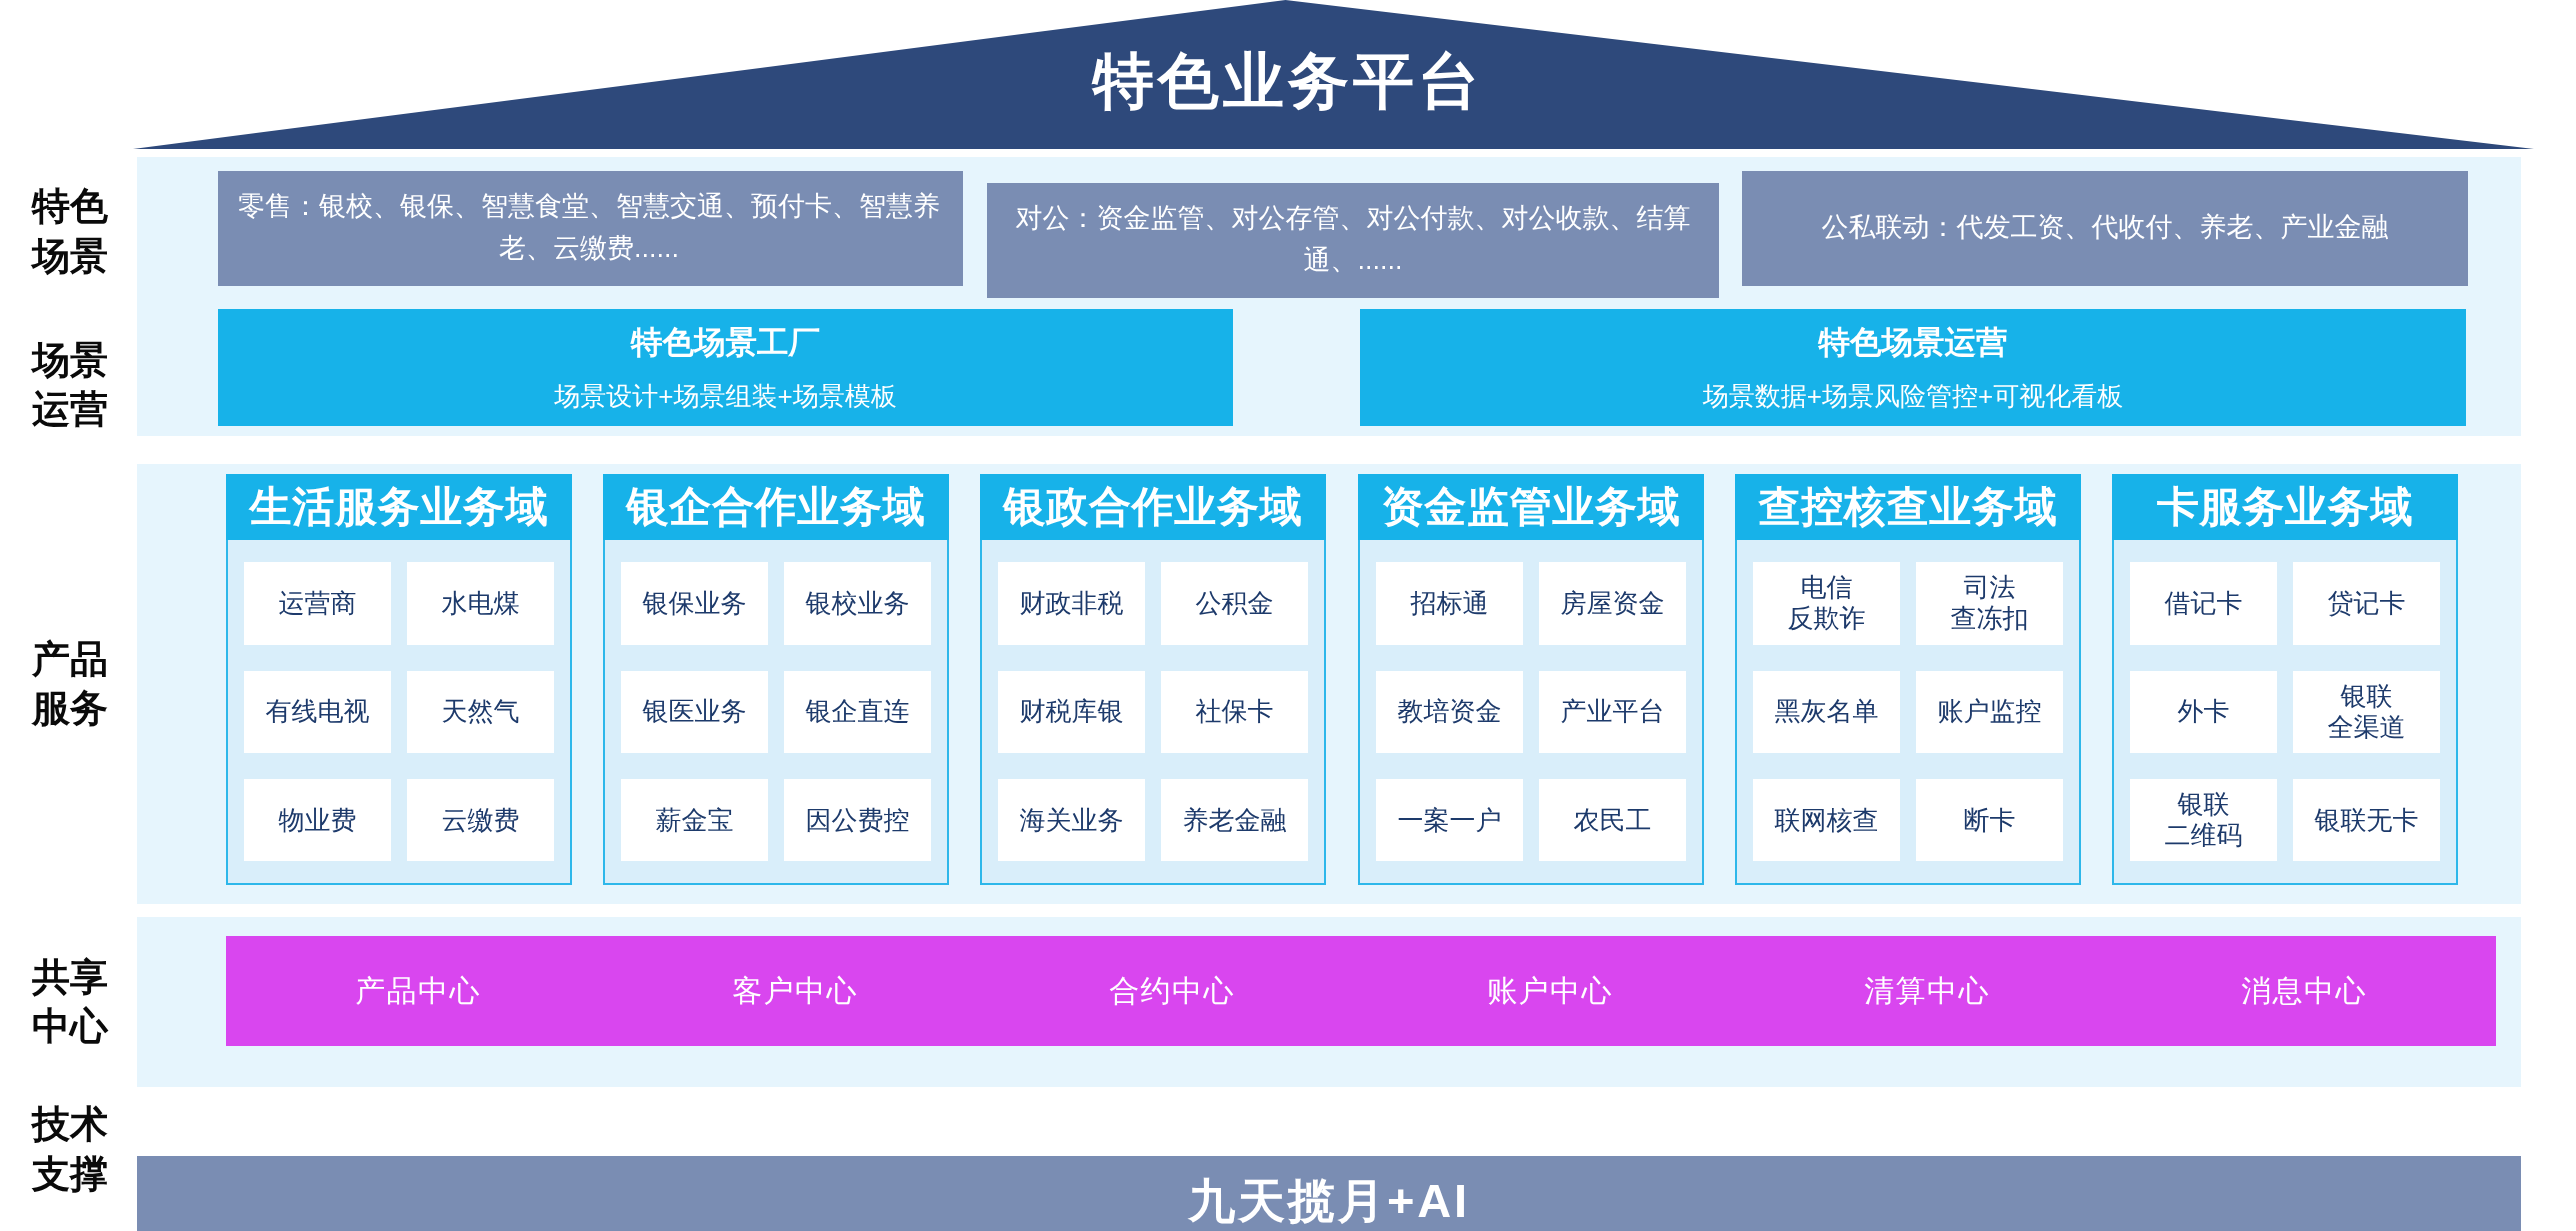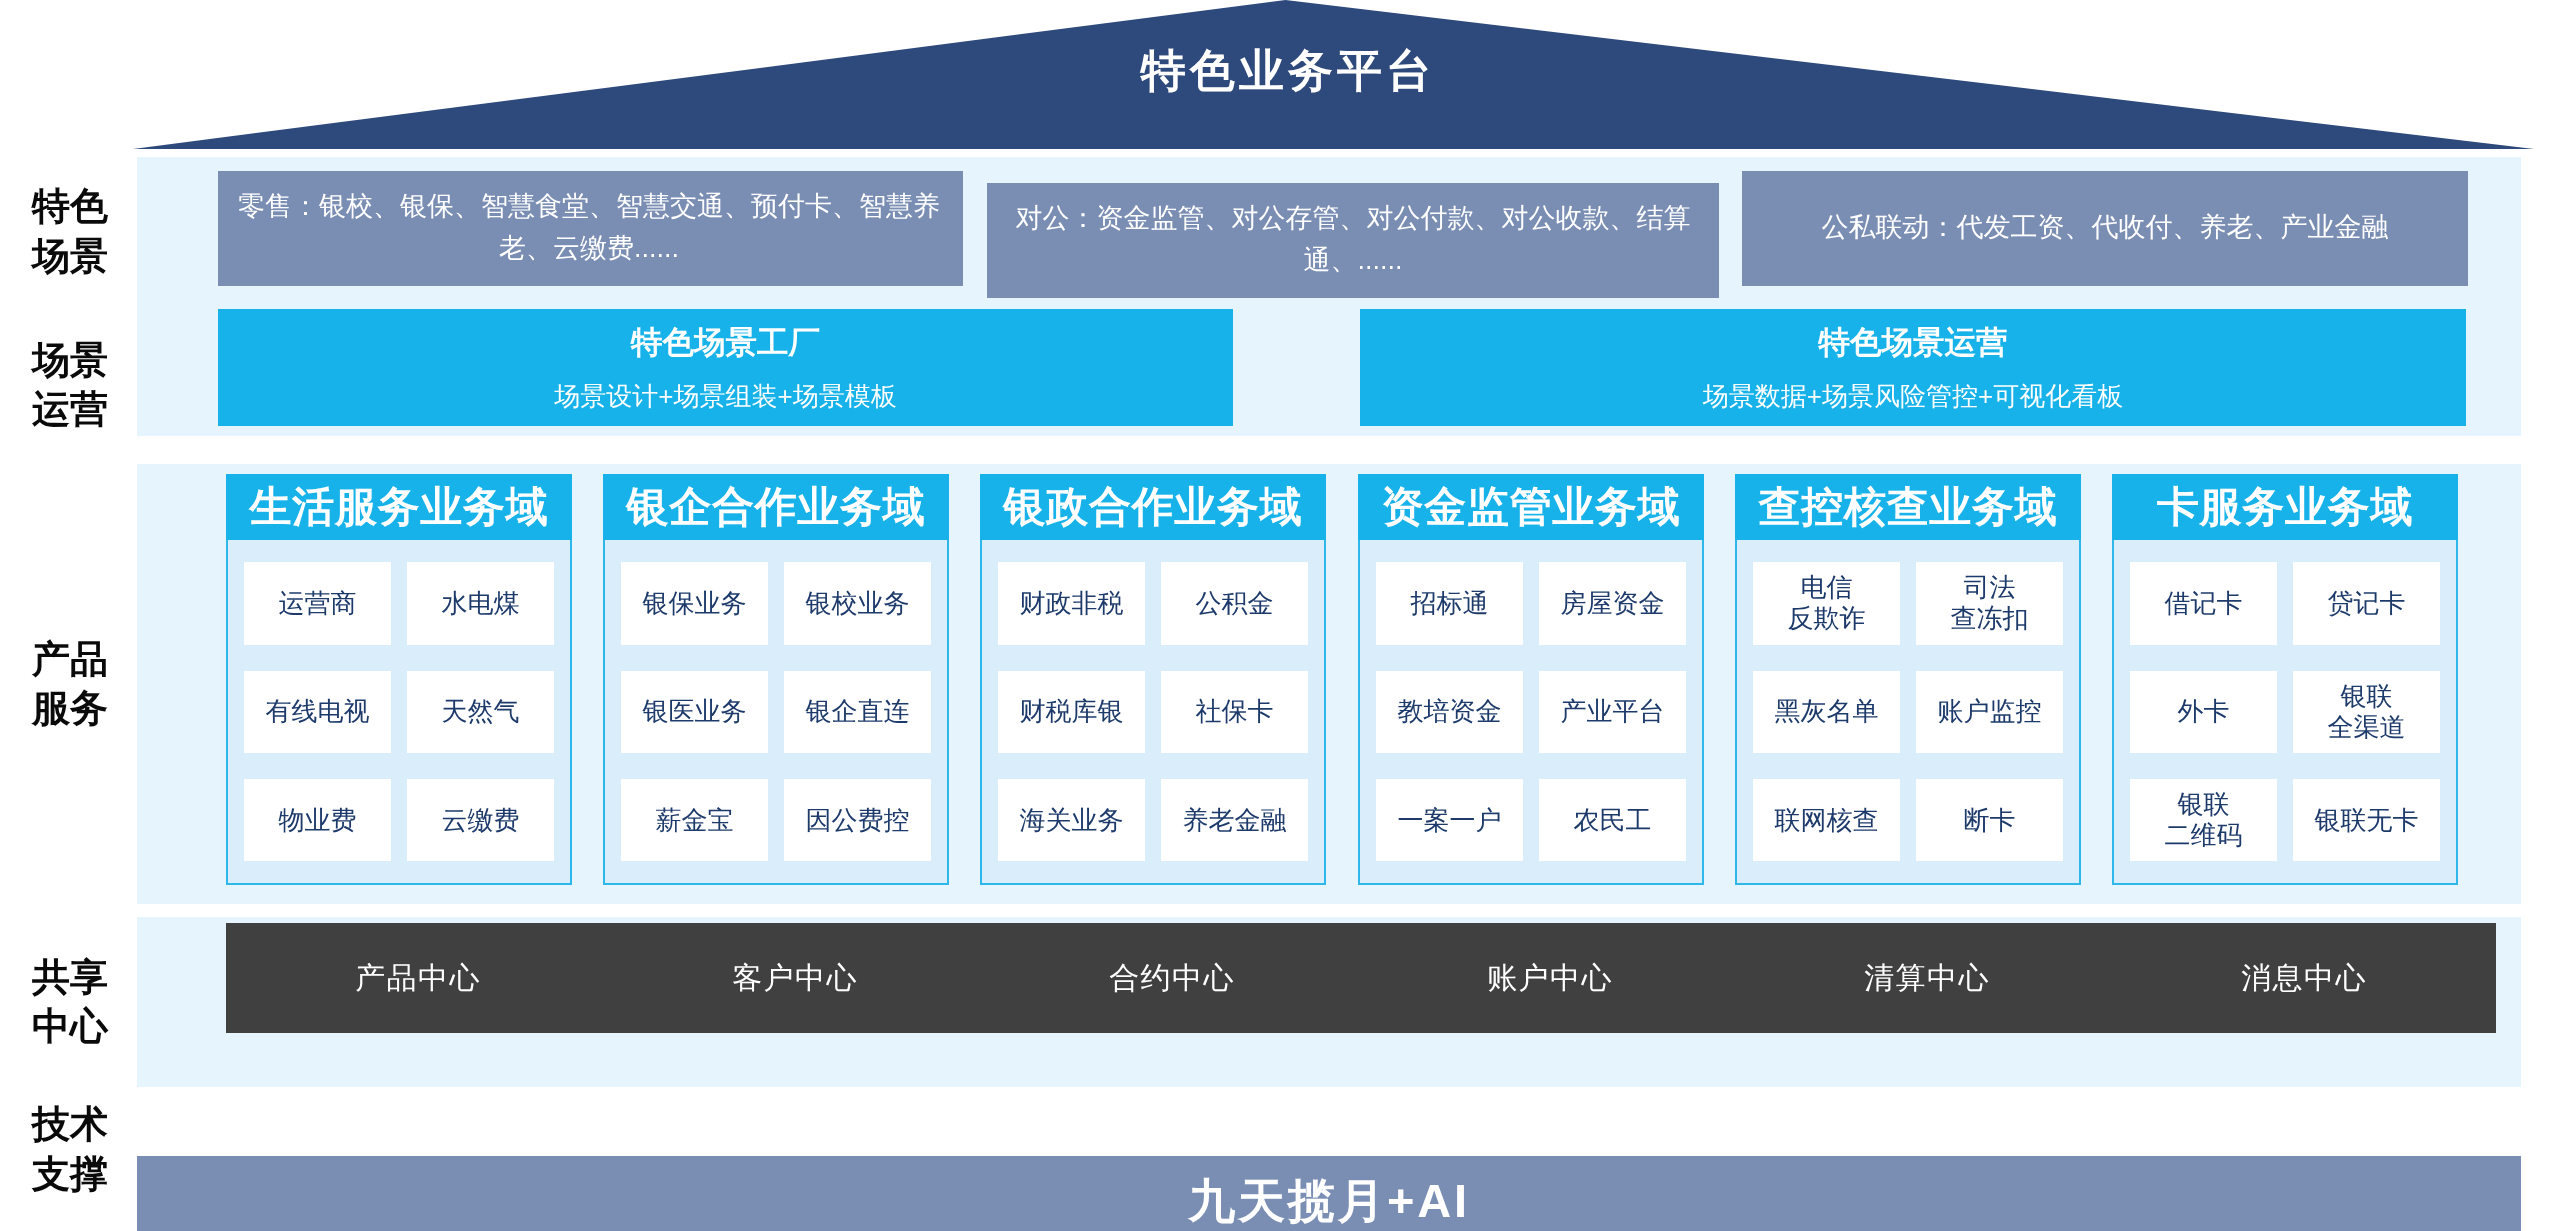--- a/index.html
+++ b/index.html
@@ -3,21 +3,21 @@
 <meta charset="utf-8">
 <style>
   html,body{margin:0;padding:0;background:#ffffff;}
   #canvas{position:relative;width:2576px;height:1232px;background:#ffffff;
           font-family:"Liberation Sans","DejaVu Sans",sans-serif;overflow:hidden;}
 
   
   .roof{position:absolute;left:133px;top:0;width:2401px;height:149px;
         background:#2e497b;clip-path:polygon(0 100%,48% 0,100% 100%);}
   .roof-title{position:absolute;left:0;top:41px;width:2576px;text-align:center;
-        color:#ffffff;font-size:45px;font-weight:bold;letter-spacing:4.1px;font-family:Liberation Serif, serif;}
+        color:#ffffff;font-size:61px;font-weight:bold;letter-spacing:4.1px;font-family:Liberation Serif, serif;}
 
   
   .side-label{position:absolute;left:0;width:140px;display:flex;align-items:center;
         justify-content:center;text-align:center;font-size:38px;font-weight:600;
         color:#0a0a0a;line-height:1.3;white-space:pre-line;}
 
   
   .band{position:absolute;left:137px;width:2384px;background:#e6f5fd;}
   .band1{top:157px;height:149px;}
   .band2{top:298px;height:138px;}
@@ -41,21 +41,21 @@
   .pcol-header{height:66px;background:#17b2e9;color:#ffffff;font-weight:bold;font-size:42px;
         display:flex;align-items:center;justify-content:center;letter-spacing:0.7px;}
   .pcol-body{flex:1;background:#d9eefa;border:2.1px solid #2db7ea;border-top:none;
         box-sizing:border-box;display:grid;grid-template-columns:1fr 1fr;
         grid-auto-rows:1fr;gap:26px 16.4px;padding:22px 16.4px;}
   .cell{background:#ffffff;color:#1d3a6b;font-size:26px;font-weight:500;
         display:flex;align-items:center;justify-content:center;text-align:center;
         line-height:1.2;white-space:pre-line;}
 
   
-  .navy-box{position:absolute;top:6px;width:384px;height:110px;background:#404040;
+  .navy-box{position:absolute;top:19px;width:384px;height:110px;background:#d946ef;
         color:#ffffff;font-size:30px;display:flex;align-items:center;justify-content:center;
         letter-spacing:1.4px;}
 
   
   .techbar{position:absolute;left:137px;top:1156px;width:2384px;height:91px;background:#7a8db3;
         color:#ffffff;font-size:47px;font-weight:bold;display:flex;align-items:center;
         justify-content:center;letter-spacing:2.7px;}
 </style>
 </head>
 <body>

